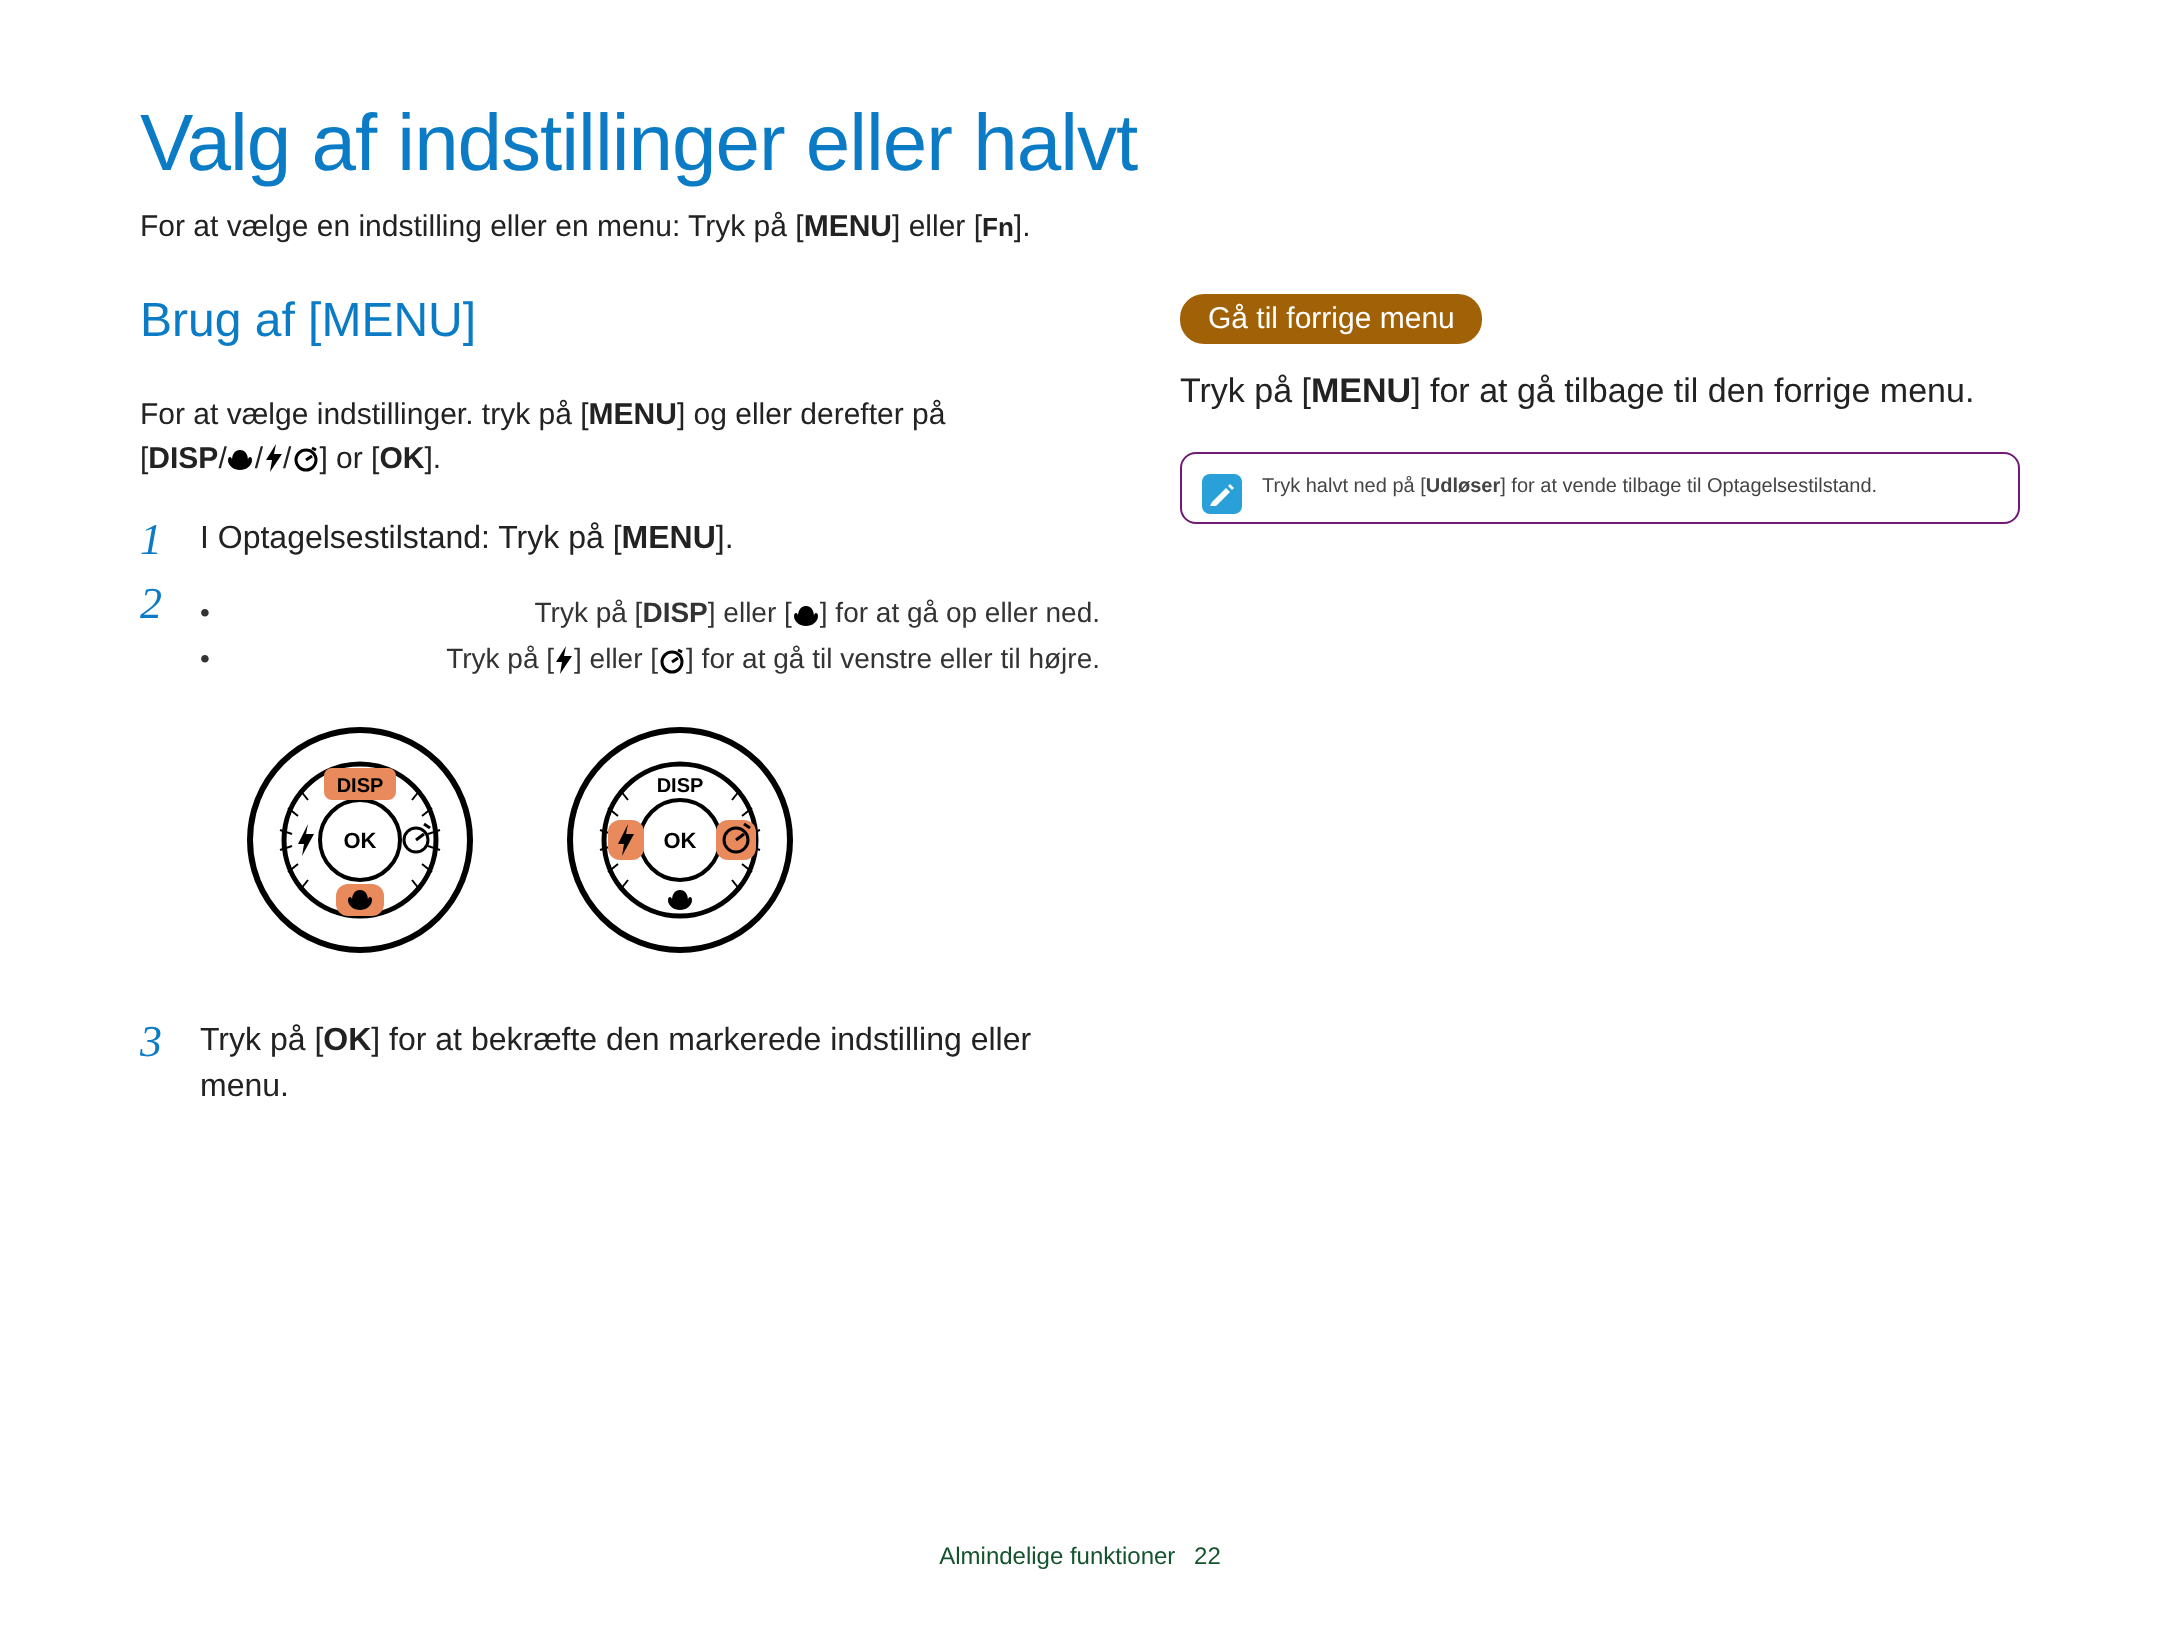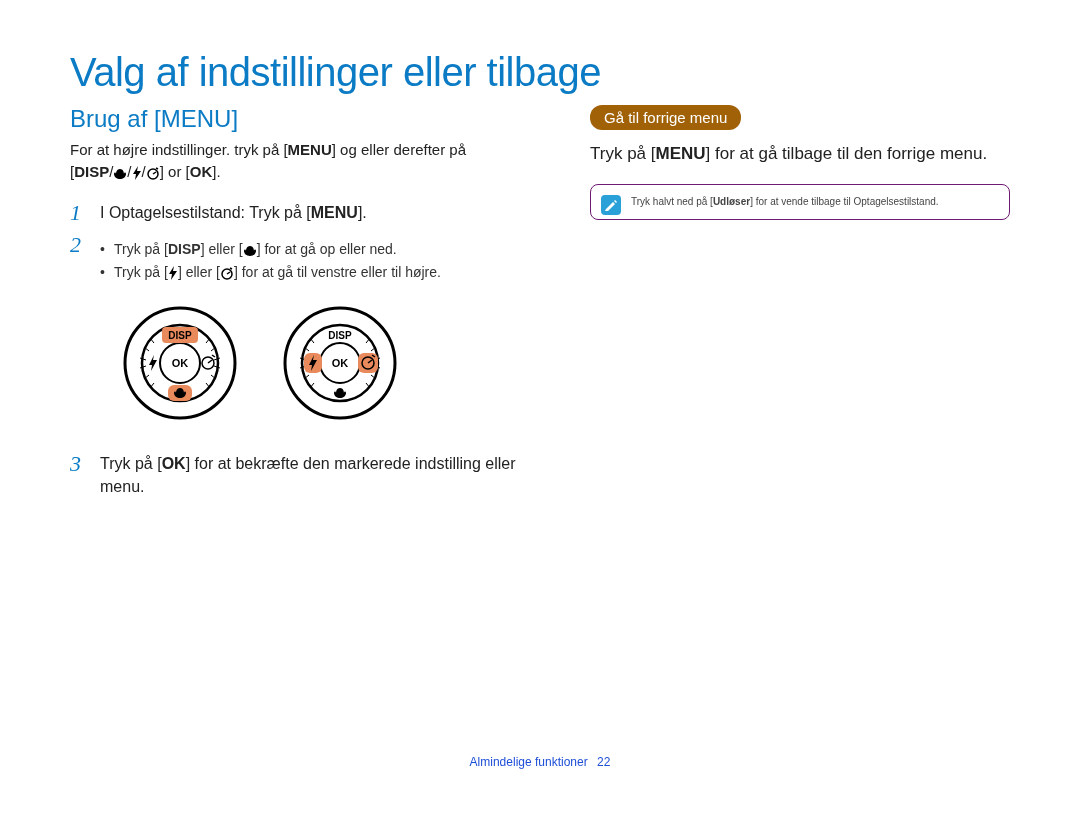--- a/index.html
+++ b/index.html
@@ -29,21 +29,21 @@
     .columns {
       display: flex;
       gap: 40px;
     }
     .col-left { flex: 0 0 480px; }
     .col-right { flex: 1; }
     h2.subtitle {
       font-size: 24px;
       font-weight: 400;
       color: #0a7bc4;
-      margin-bottom: 6px;
+      margin-bottom: 22px;
     }
     .body-text {
       font-size: 15px;
       color: #222;
       line-height: 1.45;
       margin-bottom: 18px;
     }
     .btn-key {
       font-weight: 700;
       font-family: Arial, sans-serif;
@@ -70,20 +70,21 @@
     .step-body {
       flex: 1;
       font-size: 16px;
       color: #222;
       line-height: 1.4;
     }
     .sub-bullets {
       margin-top: 6px;
       font-size: 14px;
       color: #333;
+      text-align: right;
     }
     .sub-bullets li {
       list-style: none;
       padding-left: 14px;
       position: relative;
       margin-bottom: 3px;
     }
     .sub-bullets li::before {
       content: "•";
       position: absolute;
@@ -133,43 +134,46 @@
       height: 20px;
       background: #2aa0d8;
       border-radius: 4px;
       display: flex;
       align-items: center;
       justify-content: center;
     }
     .note-icon svg { width: 14px; height: 14px; }
     .footer {
       position: absolute;
-      bottom: 46px;
+      bottom: 30px;
       left: 0;
       width: 100%;
       text-align: center;
       font-size: 12px;
-      color: #1d4ed8;
+      color: #14532d;
     }
     .footer .pg { margin-left: 6px; }
     .glyph { display: inline-block; vertical-align: middle; }
     .glyph svg { display: inline-block; vertical-align: -2px; }
   </style>
 </head>
 <body>
 
 <div class="page">
-  <h1 class="title">Valg af indstillinger eller tilbage</h1>
-
+  <h1 class="title">Valg af indstillinger eller halvt</h1>
+
+  <p class="intro">
+    <span>For at vælge en indstilling eller en menu: Tryk på [</span><span class="btn-key">MENU</span><span>] eller [</span><span class="btn-key-thin">Fn</span><span>].</span>
+  </p>
 
   <div class="columns">
     <div class="col-left">
       <h2 class="subtitle">Brug af [MENU]</h2>
       <p class="body-text">
-        <span>For at højre indstillinger. tryk på [</span><span class="btn-key">MENU</span><span>] og eller derefter på</span><br>
+        <span>For at vælge indstillinger. tryk på [</span><span class="btn-key">MENU</span><span>] og eller derefter på</span><br>
         <span>[</span><span class="btn-key">DISP</span>/<span class="glyph"><svg width="14" height="12" viewBox="0 0 14 12">
               <path d="M7 1 C4 1 3 4 3 6 C3 4 1 4 1 6 C1 9 4 11 7 11 C10 11 13 9 13 6 C13 4 11 4 11 6 C11 4 10 1 7 1 Z" fill="#000"></path>
             </svg></span>/<span class="glyph"><svg width="10" height="14" viewBox="0 0 10 14">
               <path d="M6 0 L1 8 L4 8 L3 14 L9 5 L5 5 Z" fill="#000"></path>
             </svg></span>/<span class="glyph"><svg width="14" height="14" viewBox="0 0 14 14">
               <circle cx="7" cy="8" r="5" fill="none" stroke="#000" stroke-width="1.5"></circle>
               <line x1="7" y1="8" x2="10" y2="6" stroke="#000" stroke-width="1.5"></line>
               <line x1="10" y1="2" x2="12" y2="3" stroke="#000" stroke-width="1.5"></line>
             </svg></span><span>] or [</span><span class="btn-key">OK</span><span>].</span>
       </p>

